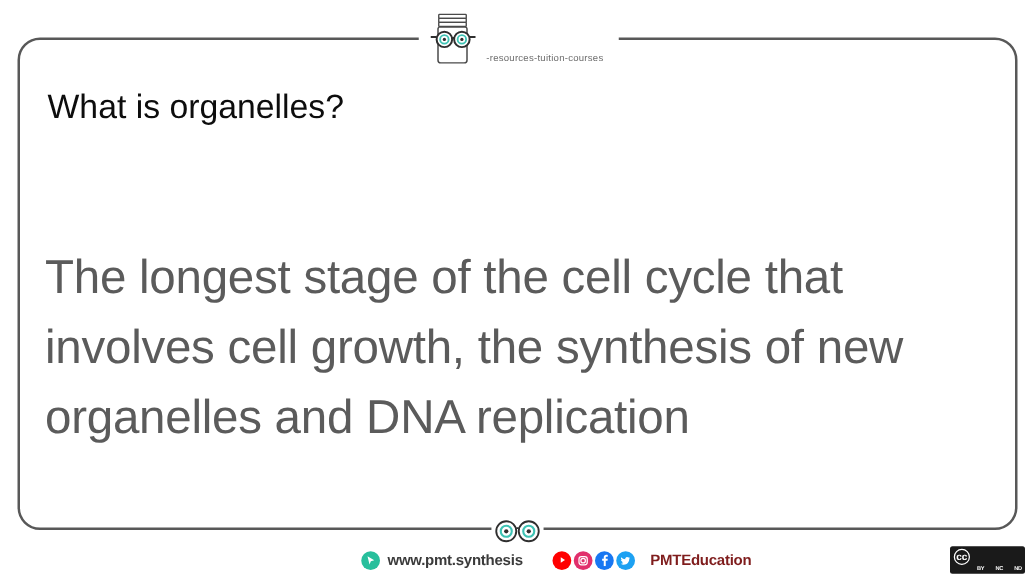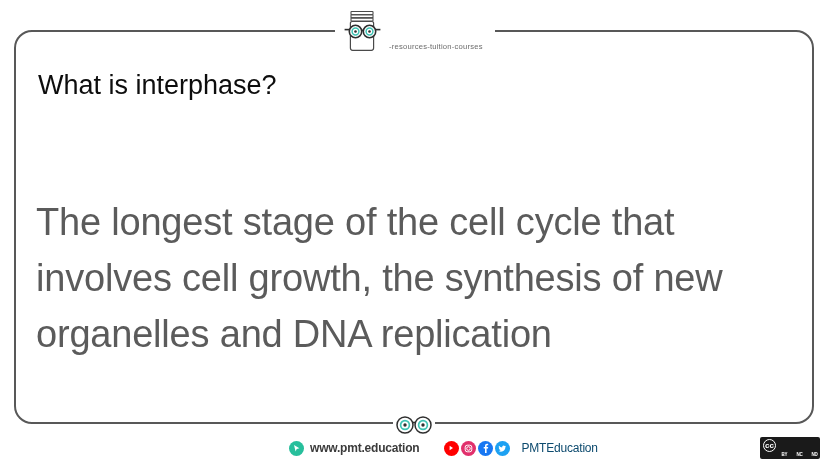--- a/index.html
+++ b/index.html
@@ -158,22 +158,22 @@
     width: 15px;
     height: 15px;
     border-radius: 50%;
     display: inline-flex;
     align-items: center;
     justify-content: center;
     flex: none;
   }
   .handle {
     font-size: 12px;
-    font-weight: normal;
-    color: #0c4a6e;
+    font-weight: bold;
+    color: #7f1d1d;
     letter-spacing: -0.2px;
     white-space: nowrap;
     margin-left: 4px;
   }
 
   
   .cc-badge {
     position: absolute;
     left: 760px;
     top: 437px;
@@ -247,42 +247,42 @@
     <line x1="35.6" y1="21.6" x2="40.4" y2="21.6" stroke="#2f2f2f" stroke-width="1.6"></line>
 
     <circle cx="15.5" cy="23.5" r="3.4" fill="none" stroke="#3ec3b4" stroke-width="1.5"></circle>
     <circle cx="29.5" cy="23.5" r="3.4" fill="none" stroke="#3ec3b4" stroke-width="1.5"></circle>
     <circle cx="15.5" cy="23.5" r="1.3" fill="#2f2f2f"></circle>
     <circle cx="29.5" cy="23.5" r="1.3" fill="#2f2f2f"></circle>
   </svg>
   <div class="logo-tagline">-resources-tuition-courses</div>
 </div>
 
-<div class="question">What is interphase?</div>
+<div class="question">What is organelles?</div>
 <div class="answer">The longest stage of the cell cycle that involves cell growth, the synthesis of new organelles and DNA replication</div>
 
 <svg class="glasses-badge" viewBox="0 0 42 22">
   <rect x="0" y="0" width="42" height="22" fill="#ffffff"></rect>
   <circle cx="12" cy="11" r="8" fill="#ffffff" stroke="#2f2f2f" stroke-width="1.5"></circle>
   <circle cx="30" cy="11" r="8" fill="#ffffff" stroke="#2f2f2f" stroke-width="1.5"></circle>
   <line x1="20" y1="8.5" x2="22" y2="8.5" stroke="#2f2f2f" stroke-width="1.5"></line>
   <circle cx="12" cy="11" r="4.4" fill="none" stroke="#3ec3b4" stroke-width="1.7"></circle>
   <circle cx="30" cy="11" r="4.4" fill="none" stroke="#3ec3b4" stroke-width="1.7"></circle>
   <circle cx="12" cy="11" r="1.7" fill="#2f2f2f"></circle>
   <circle cx="30" cy="11" r="1.7" fill="#2f2f2f"></circle>
 </svg>
 
 <div class="footer">
   <div class="footer-center">
     <span class="web-icon">
       <svg width="9" height="9" viewBox="0 0 9 9">
         <path d="M2 1 L7.4 4.2 L4.7 4.9 L3.6 7.6 Z" fill="#ffffff"></path>
       </svg>
     </span>
-    <span class="web-url">www.pmt.education</span>
+    <span class="web-url">www.pmt.synthesis</span>
 
     <span class="social-row">
       <span class="s-icon" style="background:#ff0000">
         <svg width="8" height="8" viewBox="0 0 8 8">
             <path d="M2.6 1.8 L6 4 L2.6 6.2 Z" fill="#ffffff"></path>
           </svg>
       </span>
       <span class="s-icon" style="background:#e1306c">
         <svg width="9" height="9" viewBox="0 0 9 9">
           <rect x="1.2" y="1.2" width="6.6" height="6.6" rx="2" fill="none" stroke="#ffffff" stroke-width="1"></rect>

